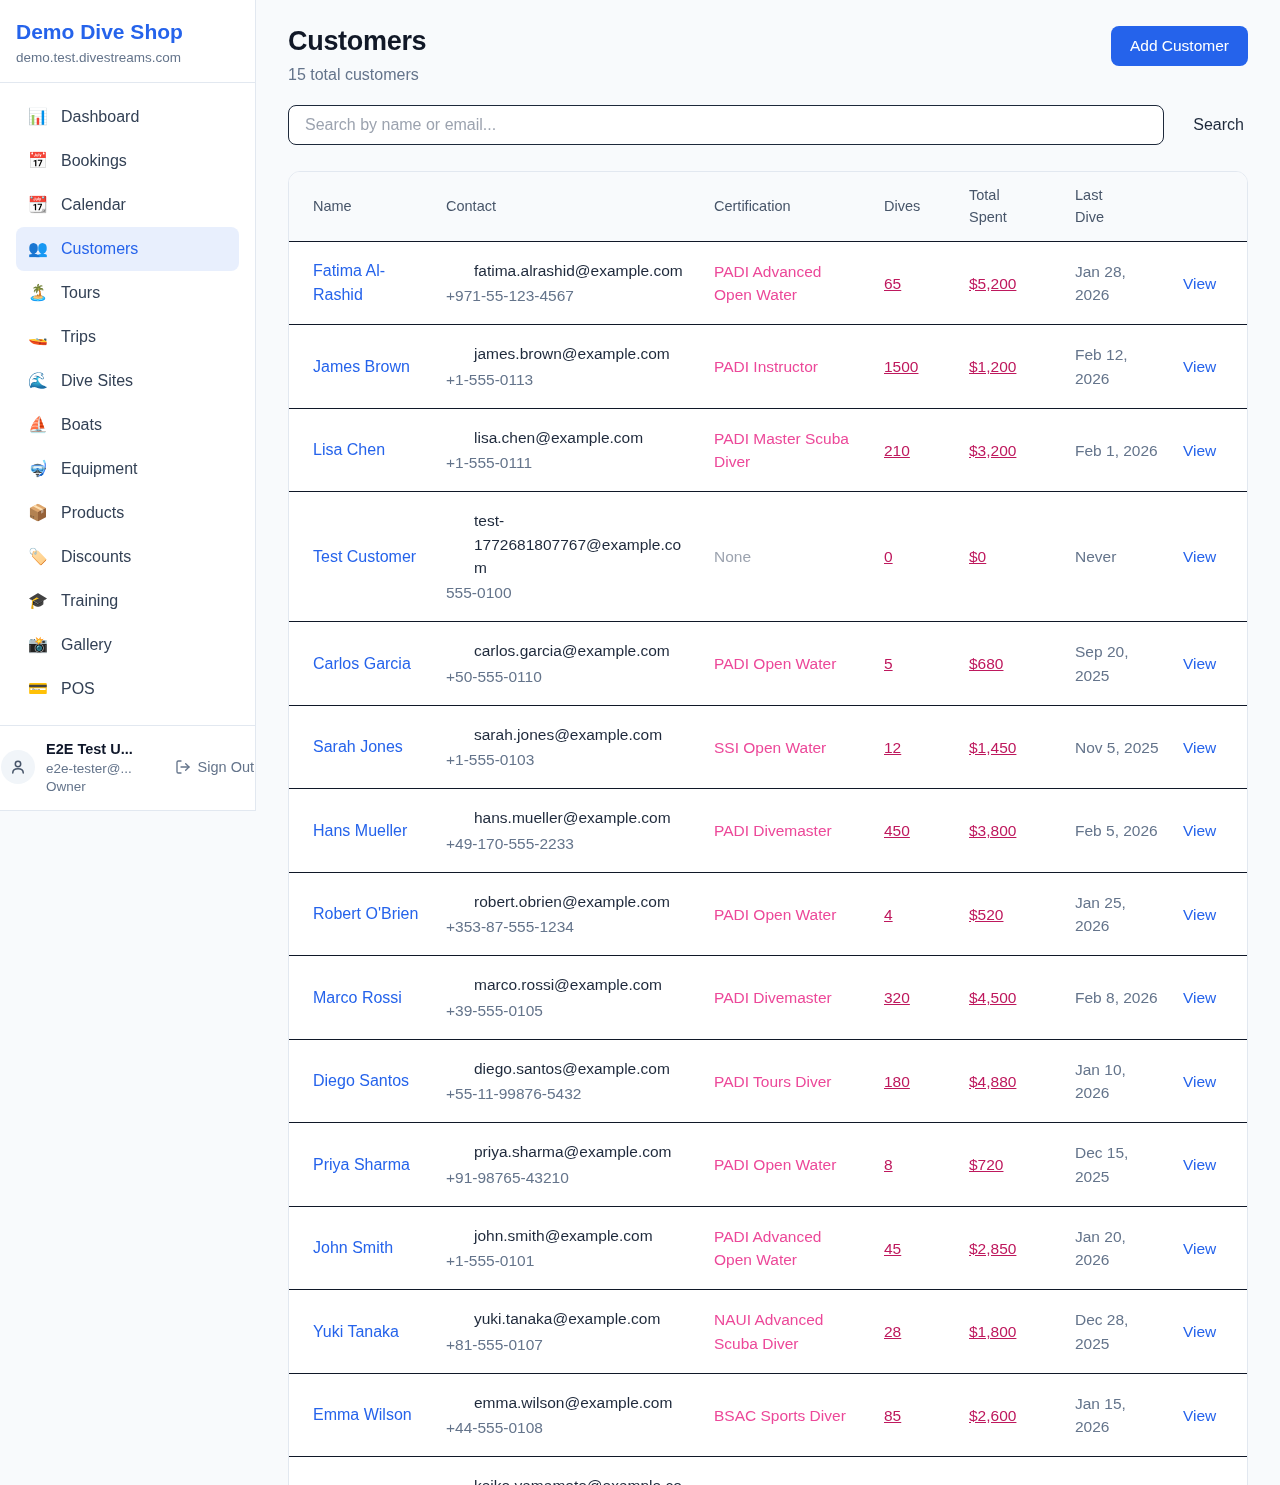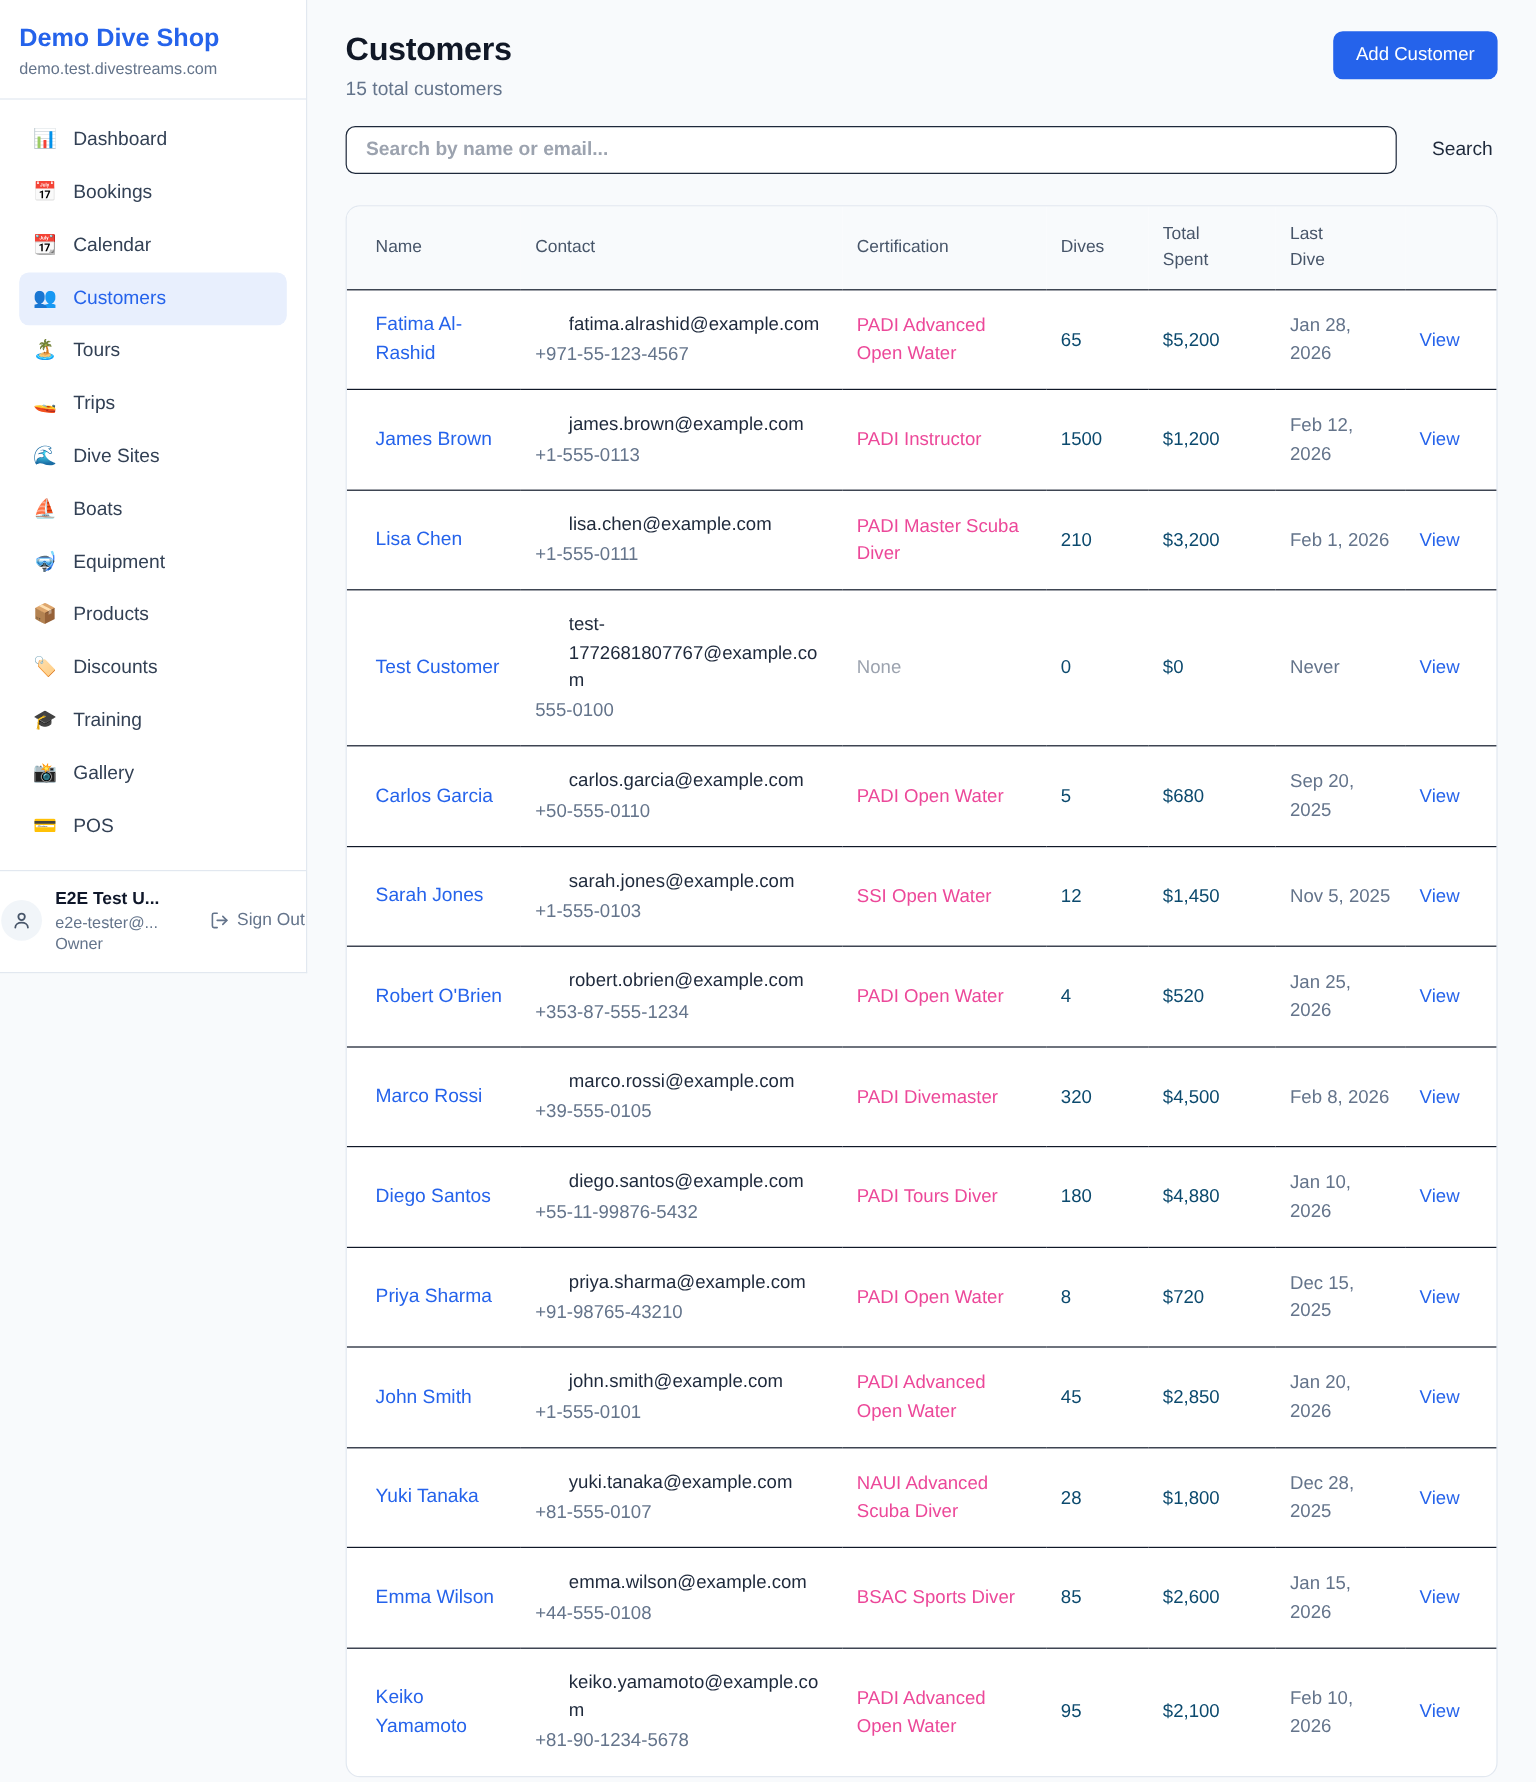--- a/index.html
+++ b/index.html
@@ -69,21 +69,20 @@
   }
 
   .search-row { display: flex; align-items: center; gap: 25px; margin-bottom: 26px; }
   .search-input {
     flex: 1; height: 40px;
     border: 1px solid #1e293b; border-radius: 8px;
     padding: 0 16px; font-size: 16px; color: #0f172a;
     background: #ffffff;
     font-family: "Liberation Sans", sans-serif;
     outline: none;
-    font-weight: bold;
   }
   .search-input::placeholder { color: #9ca3af; }
   .search-btn {
     background: none; border: none;
     color: #1e293b; font-size: 16px; cursor: pointer;
     padding: 8px 4px;
     font-family: "Liberation Sans", sans-serif;
   }
 
   
@@ -116,21 +115,21 @@
     line-height: 1.5;
     word-wrap: break-word;
     overflow-wrap: break-word;
   }
   tbody tr:last-child td { border-bottom: none; }
   .c-name a { color: #2563eb; font-weight: 500; text-decoration: none; font-size: 16px; line-height: 1.5; cursor: pointer; }
   .email { color: #1e293b; margin-left: 28px; }
   .phone { color: #64748b; margin-top: 2px; }
   .c-cert { color: #ec4899; }
   .c-cert.none { color: #9ca3af; }
-  .c-dives, .c-spent { color: #0c4a6e; }
+  .c-dives, .c-spent { color: #be185d; text-decoration: underline; }
   .c-last { color: #64748b; }
   .c-view a { color: #2563eb; text-decoration: none; cursor: pointer; }
 </style>
 </head>
 <body>
 
 <div class="app">
 
   <aside class="sidebar">
     <div class="sidebar-header">
@@ -339,20 +338,32 @@
       <div class="email">sarah.jones@example.com</div>
       <div class="phone">+1-555-0103</div>
     </td>
     <td class="c-cert">SSI Open Water</td>
     <td class="c-dives">12</td>
     <td class="c-spent">$1,450</td>
     <td class="c-last">Nov 5, 2025</td>
     <td class="c-view"><a>View</a></td>
   </tr>
 
+  <tr>
+    <td class="c-name first"><a>Hans Mueller</a></td>
+    <td class="c-contact">
+      <div class="email">hans.mueller@example.com</div>
+      <div class="phone">+49-170-555-2233</div>
+    </td>
+    <td class="c-cert">PADI Divemaster</td>
+    <td class="c-dives">450</td>
+    <td class="c-spent">$3,800</td>
+    <td class="c-last">Feb 5, 2026</td>
+    <td class="c-view"><a>View</a></td>
+  </tr>
 
   <tr>
     <td class="c-name first"><a>Robert O'Brien</a></td>
     <td class="c-contact">
       <div class="email">robert.obrien@example.com</div>
       <div class="phone">+353-87-555-1234</div>
     </td>
     <td class="c-cert">PADI Open Water</td>
     <td class="c-dives">4</td>
     <td class="c-spent">$520</td>

